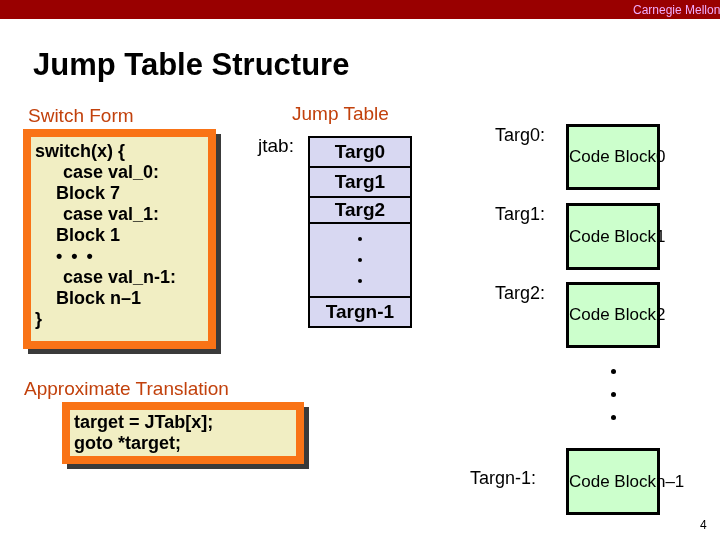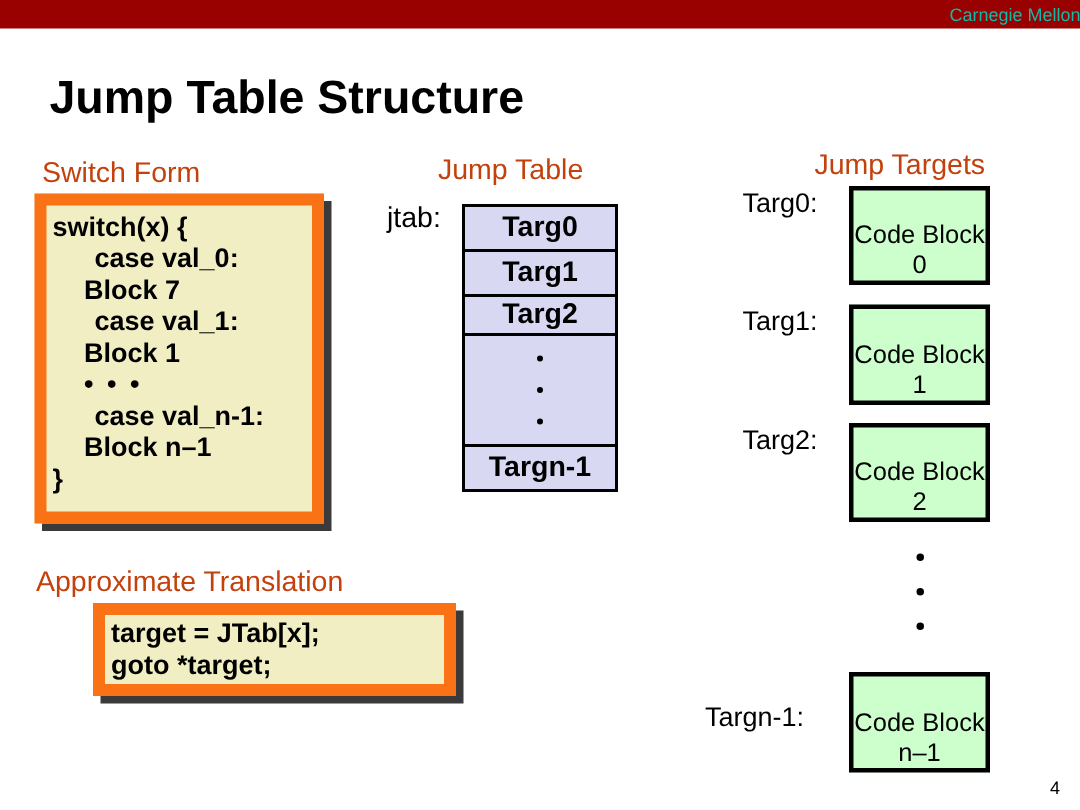--- a/index.html
+++ b/index.html
@@ -12,21 +12,21 @@
   *{margin:0;padding:0;box-sizing:content-box;}
   html,body{width:720px;height:540px;}
   body{
     font-family:"Liberation Sans","DejaVu Sans",sans-serif;
     background:#fff;color:#000;overflow:hidden;
   }
   .slide{position:relative;width:720px;height:540px;background:#fff;overflow:hidden;}
 
   
   .banner{position:absolute;left:0;top:0;width:720px;height:19px;background:var(--banner-red);overflow:hidden;}
-  .brand{position:absolute;left:633px;top:3px;font-size:12px;color:#14b8a6;white-space:nowrap;}
+  .brand{position:absolute;left:633px;top:3px;font-size:12px;color:#f0abfc;white-space:nowrap;}
 
   
   .title{position:absolute;left:33px;top:47px;font-size:31px;font-weight:bold;letter-spacing:0;white-space:nowrap;}
 
   
   .heading{position:absolute;font-size:19px;color:#c2410c;white-space:nowrap;text-align:right;}
   .sf-heading{left:28px;top:105px;}
   .jt-heading{left:292px;top:103px;}
   .tg-heading{left:543px;top:100px;}
   .apx-heading{left:24px;top:378px;}
@@ -62,22 +62,22 @@
   .vdots-right .dot{width:5px;height:5px;}
 
   
   .tlabel{position:absolute;font-size:18px;white-space:nowrap;text-align:center;}
   .tl0{left:495px;top:125px;}
   .tl1{left:495px;top:204px;}
   .tl2{left:495px;top:283px;}
   .tln{left:470px;top:452px;margin-top:16px;}
   .gbox{
     position:absolute;left:566px;width:88px;background:var(--code-block-green);
-    border:3px solid #000;display:flex;flex-direction:column;
-    align-items:center;justify-content:flex-end;text-align:center;
+    border:3px solid #000;display:flex;
+    align-items:center;justify-content:flex-start;text-align:center;
     font-size:17px;line-height:20px;white-space:nowrap;
   }
   .g0{top:124px;height:60px;}
   .g1{top:203px;height:61px;}
   .g2{top:282px;height:60px;}
   .gn{top:448px;height:61px;}
 
   .pagenum{position:absolute;left:700px;top:518px;font-size:12px;color:#000;}
 </style>
 </head>
@@ -111,21 +111,20 @@
     <div class="jcell rh">Targ1</div>
     <div class="jcell rh2">Targ2</div>
     <div class="jcell jdots">
       <span class="dot"></span>
       <span class="dot"></span>
       <span class="dot"></span>
     </div>
     <div class="jcell rh">Targn-1</div>
   </div>
 
-  <div class="heading tg-heading">Jump Targets</div>
 
   <div class="tlabel tl0">Targ0:</div>
   <div class="gbox g0">
     <span>Code Block</span>
     <span>0</span>
   </div>
 
   <div class="tlabel tl1">Targ1:</div>
   <div class="gbox g1">
     <span>Code Block</span>

